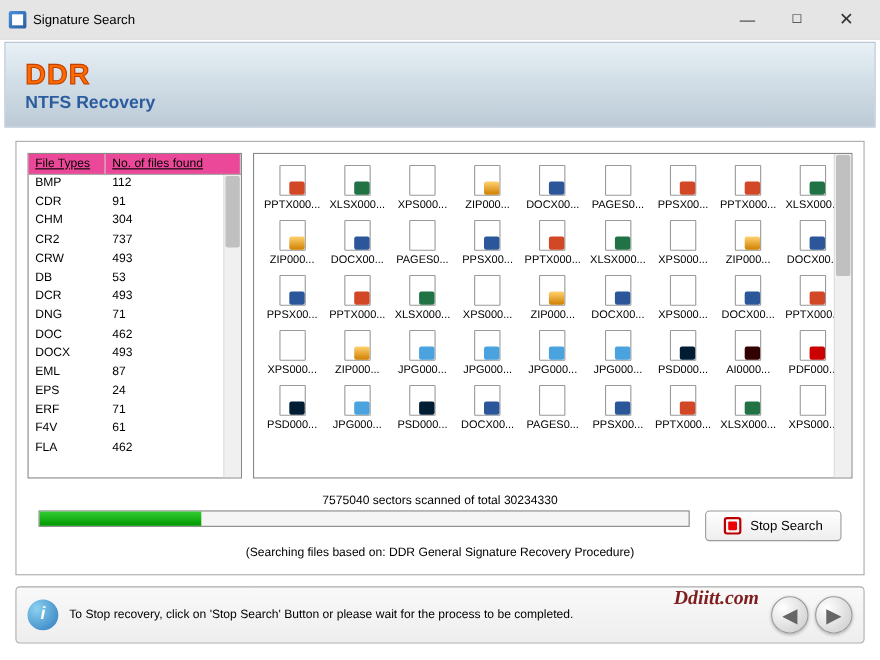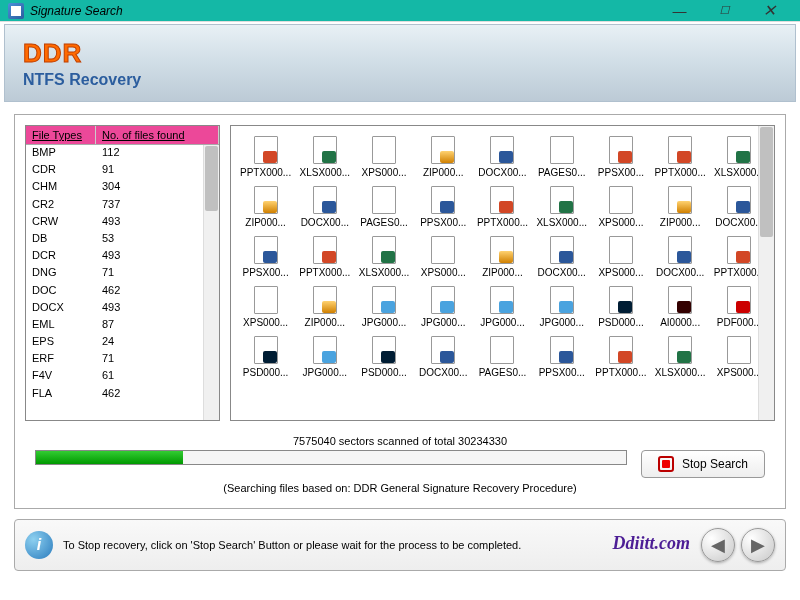--- a/index.html
+++ b/index.html
@@ -1,17 +1,17 @@
 <!DOCTYPE html>
 <html><head>
 <meta charset="utf-8">
 <style>
 * { box-sizing: border-box; margin: 0; padding: 0; font-family: "Segoe UI", Tahoma, sans-serif; }
 body { width: 800px; height: 600px; background: #fff; overflow: hidden; }
-.titlebar { height: 22px; background: #14b8a6; border-bottom: 1px solid #ddd; display: flex; align-items: center; padding: 0 8px; font-style: italic; }
+.titlebar { height: 36px; background: #e5e5e5; border-bottom: 1px solid #ddd; display: flex; align-items: center; padding: 0 8px; }
 .titlebar-icon { width: 16px; height: 16px; background: linear-gradient(135deg,#4a90d9,#2b5d9e); border-radius: 2px; margin-right: 6px; position:relative; }
 .titlebar-icon::after{content:"";position:absolute;inset:3px;background:#fff;}
 .titlebar-title { font-size: 12px; flex: 1; }
 .win-controls { display: flex; gap: 0; }
 .win-btn { width: 45px; height: 28px; display: flex; align-items: center; justify-content: center; font-size: 14px; color: #333; cursor: pointer; }
 .header-banner { height: 78px; background: linear-gradient(180deg,#e8f0f5 0%,#d0dde6 50%,#bccad6 100%); border: 1px solid #b0c0ce; margin: 2px 4px; position: relative; display:flex; flex-direction:column; justify-content:center; padding-left:18px;}
 .logo { font-size: 26px; font-weight: bold; color: #ff6a00; -webkit-text-stroke: 1px #c04000; letter-spacing: 1px; font-family: Arial, sans-serif;}
 .subtitle { font-size: 16px; color: #2b5d9e; font-weight: 600; margin-top: 2px; }
 .main-panel { border: 1px solid #aaa; margin: 12px 14px 10px 14px; padding: 10px; height: 395px; display: flex; gap: 10px; flex-direction: column; }
 .content-row { display: flex; gap: 10px; flex: 1; min-height: 0; }
@@ -43,21 +43,21 @@
 .progress-fill { height: 100%; background: linear-gradient(180deg,#33cc33,#009900); width: 25%; }
 .stop-btn { display: flex; align-items: center; gap: 8px; border: 1px solid #999; border-radius: 4px; padding: 5px 16px; background: linear-gradient(180deg,#fff,#eee); font-size: 12px; cursor: pointer; }
 .stop-icon { width: 16px; height: 16px; border: 2px solid #b00; border-radius: 3px; position: relative; }
 .stop-icon::after { content: ""; position: absolute; inset: 2px; background: #e00; border-radius: 1px; }
 .search-note { font-size: 11px; text-align: center; margin-top: 4px; }
 .footer { margin: 6px 14px; border: 1px solid #aaa; border-radius: 4px; background: linear-gradient(180deg,#f9f9f9,#eee); display: flex; align-items: center; padding: 8px 10px; gap: 10px; }
 .info-icon { width: 28px; height: 28px; border-radius: 50%; background: radial-gradient(circle at 30% 30%,#8dd0f0,#2a7bbd); display: flex; align-items: center; justify-content: center; color: #fff; font-weight: bold; font-style: italic; font-size: 16px; }
 .footer-text { flex: 1; font-size: 11px; }
 .nav-btns { display: flex; gap: 6px; }
 .nav-btn { width: 34px; height: 34px; border-radius: 50%; background: radial-gradient(circle at 30% 30%,#fff,#c8c8c8); border: 1px solid #999; display: flex; align-items: center; justify-content: center; color: #666; font-size: 18px; box-shadow: 0 1px 3px rgba(0,0,0,.3); cursor:pointer;}
-.watermark{position:absolute;bottom:46px;right:110px;font-size:18px;font-style:italic;font-weight:bold;color:#4c1d95;font-family:Georgia,serif;}
+.watermark{position:absolute;bottom:46px;right:110px;font-size:18px;font-style:italic;font-weight:bold;color:#7f1d1d;font-family:Georgia,serif;}
 </style>
 </head>
 <body>
 
 <div class="titlebar">
   <div class="titlebar-icon"></div>
   <div class="titlebar-title">Signature Search</div>
   <div class="win-controls">
     <div class="win-btn">—</div>
     <div class="win-btn" style="font-size:11px;">☐</div>

